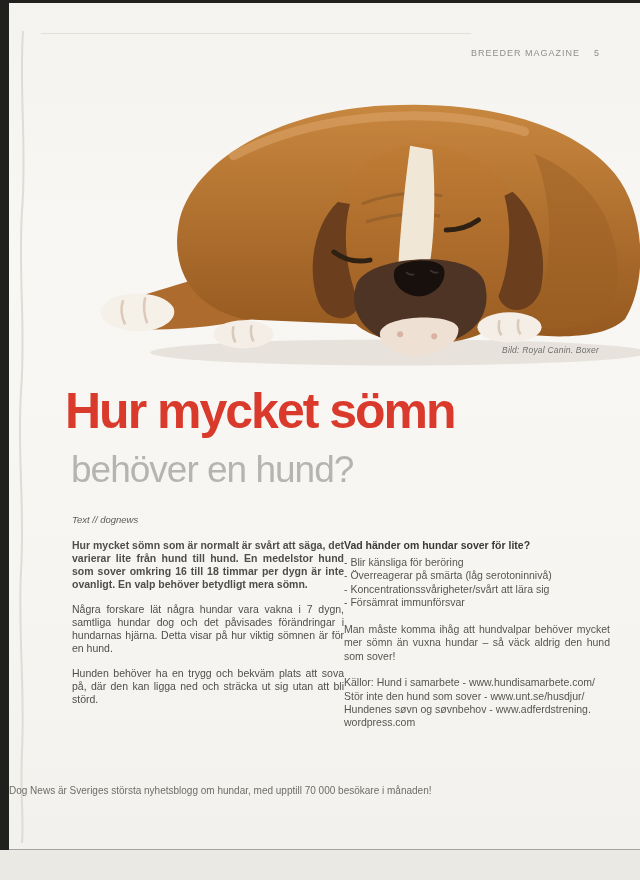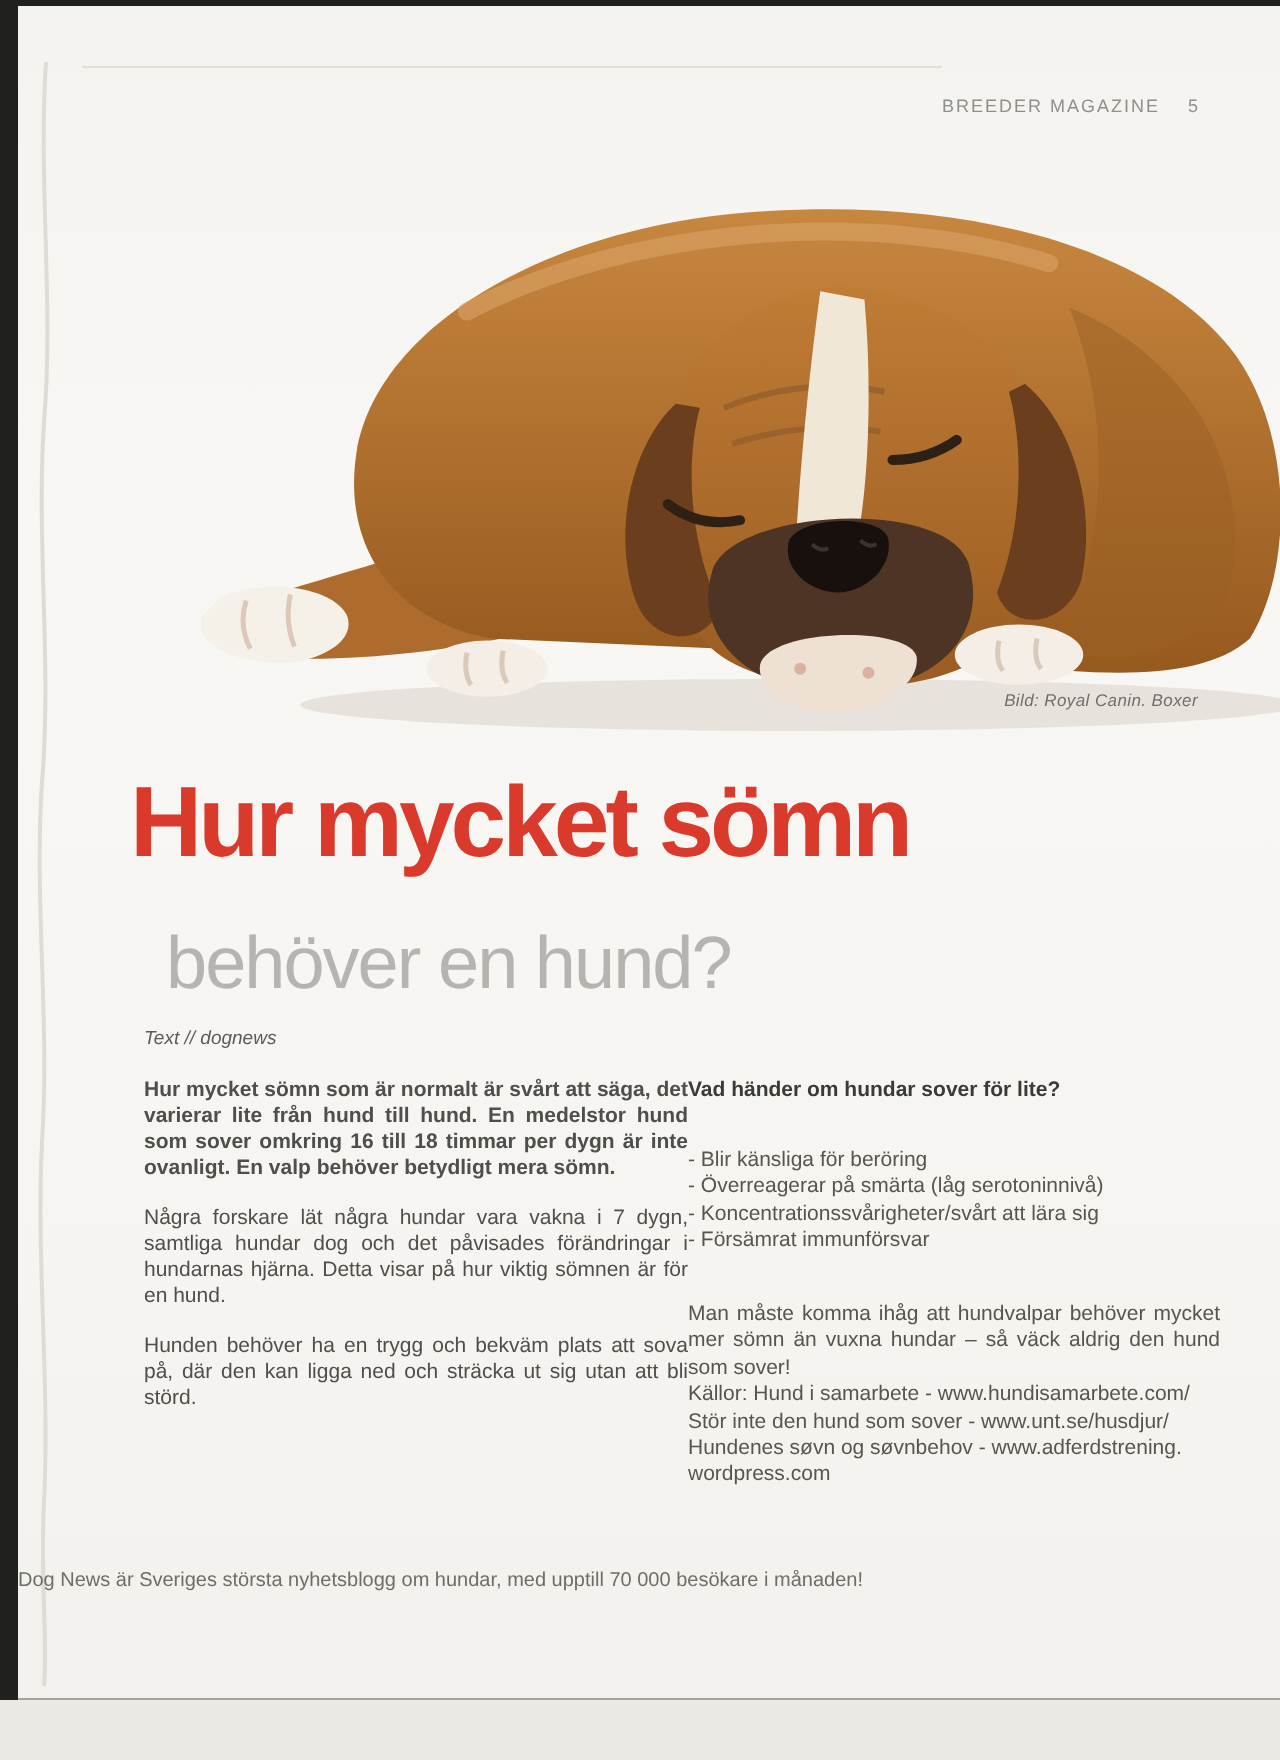--- a/index.html
+++ b/index.html
@@ -25,34 +25,34 @@
   .caption{
     position:absolute;right:48px;bottom:20px;
     font-style:italic;font-size:8.5px;color:#6f6f6a;letter-spacing:.2px;
   }
   .headline{
     position:absolute;left:56px;top:383px;margin:0;
     font-size:50px;font-weight:bold;letter-spacing:-2px;line-height:1;
     color:#d93a2c;
   }
   .subheadline{
-    position:absolute;left:58px;top:444px;margin:16px;
+    position:absolute;left:58px;top:444px;margin:4px;
     font-size:37px;font-weight:normal;letter-spacing:-1px;line-height:1;
     color:#b5b4b0;
   }
   .byline{position:absolute;left:63px;top:511px;font-size:9.5px;font-style:italic;color:#5c5c58}
   .columns{position:absolute;left:63px;top:536px;width:560px;display:flex;}
   .col-left{width:272px}
   .col-right{width:266px}
   .col-left p{margin:0 0 12px;font-size:10.5px;line-height:1.24;color:#4e4e4a;text-align:justify}
   .col-left p:first-child{font-weight:bold}
-  .sb-head{font-size:10.5px;font-weight:bold;color:#3a3a36;margin-bottom:23px}
+  .sb-head{font-size:10.5px;font-weight:bold;color:#3a3a36;margin-bottom:5px}
   .sb-item{font-size:10.5px;line-height:1.28;color:#56564f}
-  .sb-note{margin:23px 0 0;font-size:10.5px;line-height:1.28;color:#56564f;text-align:justify}
-  .sb-sources{}
+  .sb-note{margin:13px 0 0;font-size:10.5px;line-height:1.28;color:#56564f;text-align:justify}
+  .sb-sources{margin-top:13px}
   .src-line{font-size:10.5px;line-height:1.28;color:#56564f}
   .footer{
     position:absolute;left:0;top:782px;width:631px;
     font-size:10px;color:#6e6e68;
   }
   .bottom-strip{
     position:absolute;left:0;top:850px;width:640px;height:30px;
     background:#ebe9e4;
   }
 </style>

